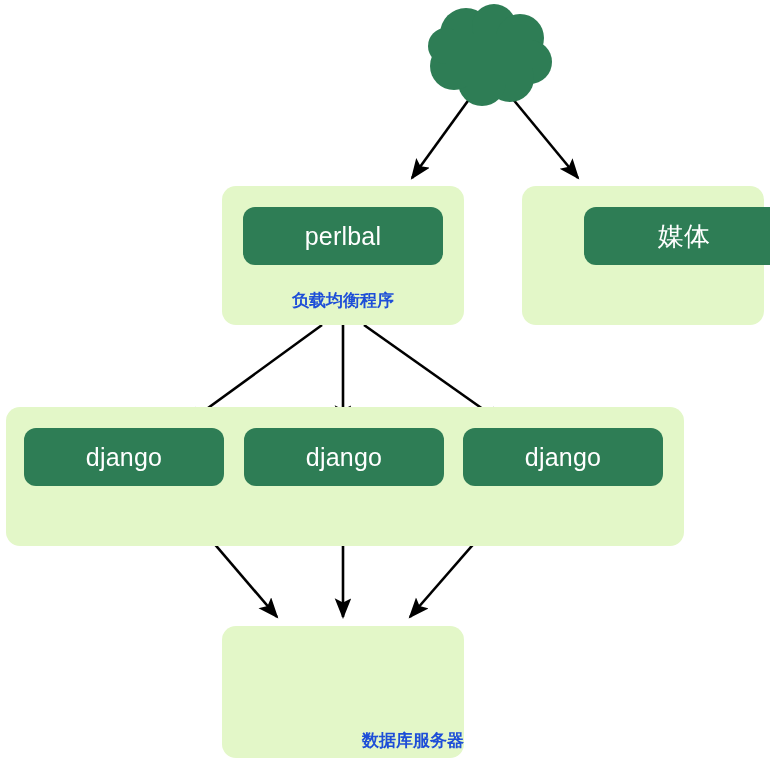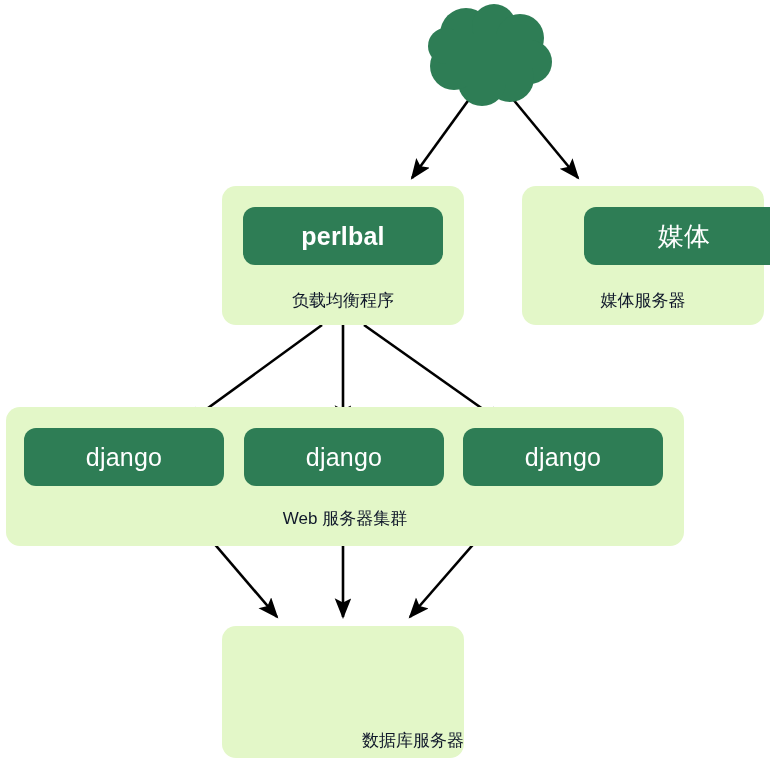--- a/index.html
+++ b/index.html
@@ -44,25 +44,26 @@
     letter-spacing: 0.2px;
     line-height: 1;
     white-space: nowrap;
   }
   .node.cjk {
     font-size: 26px;
     margin-left: 41px;
   }
   .caption {
     position: absolute;
-    color: #0f172a;
+    color: #1d4ed8;
     font-size: 17px;
     text-align: center;
     white-space: nowrap;
     line-height: 1;
+    font-weight: bold;
   }
   .cloud {
     position: absolute;
   }
 </style>
 </head>
 <body>
 
 <div id="canvas">
 
@@ -98,29 +99,27 @@
       <circle cx="106" cy="58" r="22"></circle>
       <circle cx="86" cy="74" r="24"></circle>
       <circle cx="58" cy="78" r="24"></circle>
       <circle cx="30" cy="62" r="24"></circle>
       <circle cx="22" cy="42" r="18"></circle>
       <rect x="22" y="30" width="86" height="50"></rect>
     </g>
   </svg>
 
   <div class="group" style="left:222px; top:186px; width:242px; height:139px;"></div>
-  <div class="node" style="left:243px; top:207px; width:200px; height:58px;font-weight:bold;">perlbal</div>
+  <div class="node" style="left:243px; top:207px; width:200px; height:58px;">perlbal</div>
   <div class="caption" style="left:222px; top:292px; width:242px;">负载均衡程序</div>
 
   <div class="group" style="left:522px; top:186px; width:242px; height:139px;"></div>
   <div class="node cjk" style="left:543px; top:207px; width:200px; height:58px;">媒体</div>
-  <div class="caption" style="left:522px; top:292px; width:242px;">媒体服务器</div>
 
   <div class="group" style="left:6px; top:407px; width:678px; height:139px;"></div>
   <div class="node" style="left:24px; top:428px; width:200px; height:58px;">django</div>
   <div class="node" style="left:244px; top:428px; width:200px; height:58px;">django</div>
   <div class="node" style="left:463px; top:428px; width:200px; height:58px;">django</div>
-  <div class="caption" style="left:6px; top:510px; width:678px;">Web 服务器集群</div>
 
   <div class="group" style="left:222px; top:626px; width:242px; height:132px;"></div>
   <div class="caption" style="left:222px; top:732px; width:242px;text-align:right;">数据库服务器</div>
 
 </div>
 
 </body></html>

